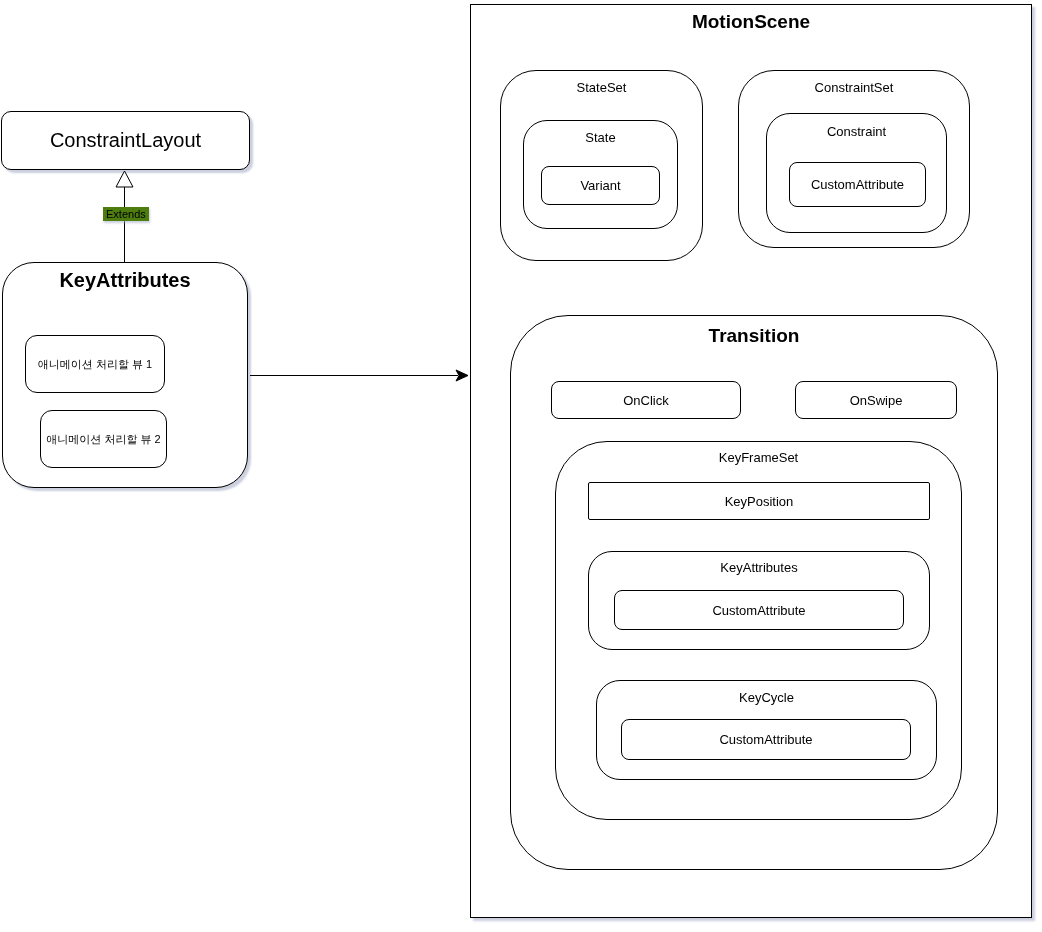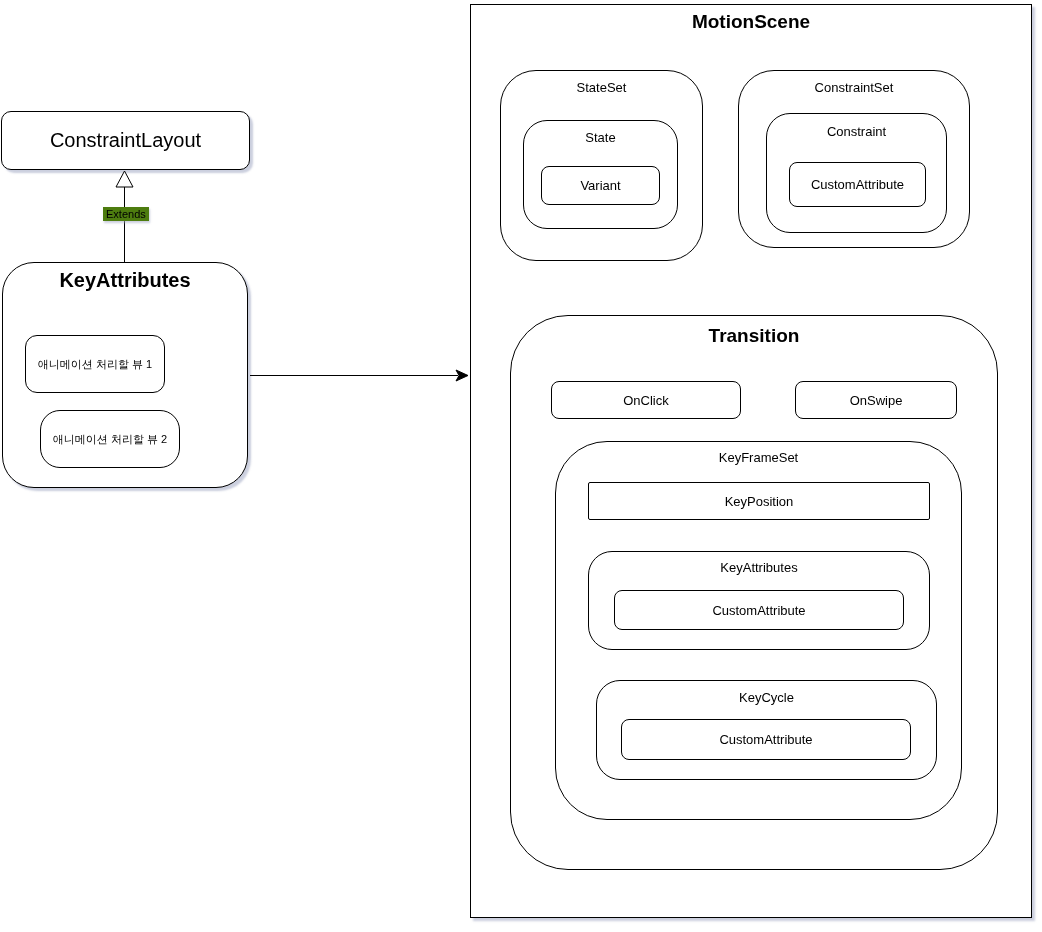--- a/index.html
+++ b/index.html
@@ -55,21 +55,21 @@
   <div class="node shadowed" style="left:1px; top:111px; width:249px; height:59px; border-radius:10px; display:flex; align-items:center; justify-content:center;">
     <span class="leaf" style="font-size:20px;">ConstraintLayout</span>
   </div>
 
   <div class="node shadowed" style="left:2px; top:262px; width:246px; height:226px; border-radius:32px;">
     <div class="title" style="padding-top:10px; font-size:20px; font-weight:bold;">KeyAttributes</div>
   </div>
 
   <div class="node leaf" style="left:25px; top:335px; width:140px; height:58px; border-radius:12px; font-size:11px;">애니메이션 처리할 뷰 1</div>
 
-  <div class="node leaf" style="left:40px; top:410px; width:140px; height:58px; border-radius:20px; font-size:11px;">애니메이션 처리할 뷰 2</div>
+  <div class="node leaf" style="left:40px; top:410px; width:127px; height:58px; border-radius:12px; font-size:11px;">애니메이션 처리할 뷰 2</div>
 
   <div class="node shadowed" style="left:470px; top:4px; width:562px; height:914px;">
     <div class="title big-title" style="padding-top:9px;">MotionScene</div>
   </div>
 
   <div class="node" style="left:500px; top:70px; width:203px; height:191px; border-radius:36px;">
     <div class="title" style="padding-top:9px;">StateSet</div>
   </div>
   <div class="node" style="left:523px; top:120px; width:155px; height:109px; border-radius:24px;">
     <div class="title" style="padding-top:9px;">State</div>

